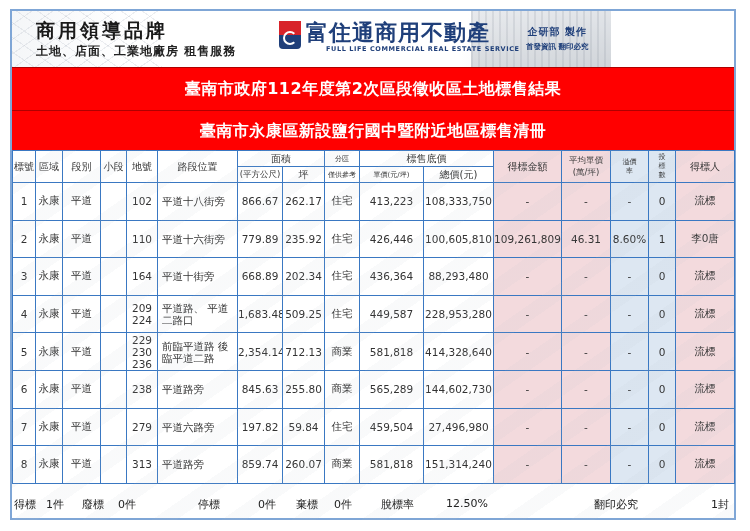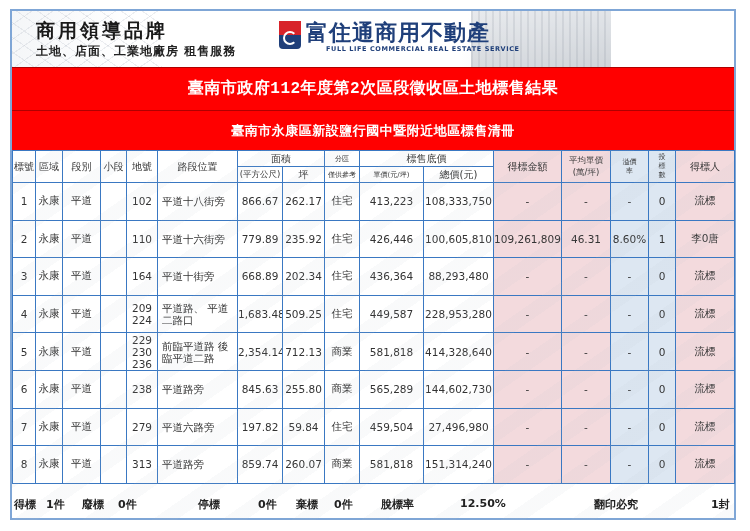--- a/index.html
+++ b/index.html
@@ -56,24 +56,24 @@
       repeating-linear-gradient(90deg, #000 0 2px, #fff 2px 4px, #000 4px 5px, #fff 5px 7px),
       #fff;
     opacity: 0.85;
   }
   .qr1 { left: 628px; }
   .qr2 { left: 676px; }
 
   
   .title-row { position: absolute; left: 0; width: 722px; background: #ff0000; color: #fff; display: flex; border-top: 1px solid #b00000; }
   .title1 { top: 56px; height: 43px; }
-  .title1 .main { flex: 1; text-align: center; font-size: 16px; line-height: 42px; font-weight: bold; letter-spacing: 0.5px; font-family: Liberation Mono, monospace; }
+  .title1 .main { flex: 1; text-align: center; font-size: 16px; line-height: 42px; font-weight: bold; letter-spacing: 0.5px; }
   .title1 .date { width: 52px; border-left: 1px solid #b00000; font-size: 12px; line-height: 42px; text-align: center; }
   .title2 { top: 99px; height: 40px; }
-  .title2 .main { flex: 1; text-align: center; font-size: 13px; line-height: 40px; font-weight: bold; letter-spacing: 0.5px; }
+  .title2 .main { flex: 1; text-align: center; font-size: 16px; line-height: 40px; font-weight: bold; letter-spacing: 0.5px; }
 
   
   table.grid {
     position: absolute; left: 0; top: 139px; width: 722px;
     border-collapse: collapse; table-layout: fixed;
     font-size: 10.5px; color: #333;
   }
   table.grid td, table.grid th {
     border: 1px solid #3a78c2; text-align: center; vertical-align: middle;
     font-weight: normal; overflow: hidden; white-space: nowrap;
@@ -84,21 +84,21 @@
   table.grid tbody td { height: 37.6px; }
   .pink { background: #f3dadd; }
   .blue { background: #dde7f2; }
   .road { text-align: left !important; padding-left: 4px; }
   .multi { line-height: 12px; white-space: normal !important; }
 
   .summary {
     position: absolute; left: 0; top: 478px; width: 722px; height: 29px;
     font-size: 11px; color: #222;
   }
-  .summary span { position: absolute; top: 8px; font-weight: bold; }
+  .summary span { position: absolute; top: 8px; font-weight: normal; }
   .watermark {
     position: absolute; left: 0; top: 139px; width: 722px; height: 370px; pointer-events: none;
     background: repeating-linear-gradient(-35deg, rgba(180,190,200,0.08) 0 14px, transparent 14px 40px);
   }
 </style>
 </head>
 <body>
 
 <div class="page">
 
@@ -116,20 +116,24 @@
         <div class="red"></div>
           <div class="blue"></div>
           <div class="swirl"></div>
       </div>
       <div>
         <div class="name">富住通商用不動產</div>
         <div class="en">FULL LIFE COMMERCIAL REAL ESTATE SERVICE</div>
       </div>
     </div>
 
+    <div class="credit">
+      <div class="l1">企研部 製作</div>
+      <div class="l2">首發資訊 翻印必究</div>
+    </div>
 
     <div class="qr qr1">
         <div class="code"></div>
       </div>
     <div class="qr qr2">
         <div class="code"></div>
       </div>
   </div>
 
   <div class="title-row title1">
@@ -344,17 +348,17 @@
   <div class="summary">
     <span style="left:2px">得標</span>
     <span style="left:34px">1件</span>
     <span style="left:70px">廢標</span>
     <span style="left:106px">0件</span>
     <span style="left:186px">停標</span>
     <span style="left:246px">0件</span>
     <span style="left:284px">棄標</span>
     <span style="left:322px">0件</span>
     <span style="left:369px">脫標率</span>
-    <span style="left:448px">12.50%</span>
+    <span style="left:434px">12.50%</span>
     <span style="left:582px">翻印必究</span>
     <span style="left:699px">1封</span>
   </div>
 </div>
 
 </body></html>

